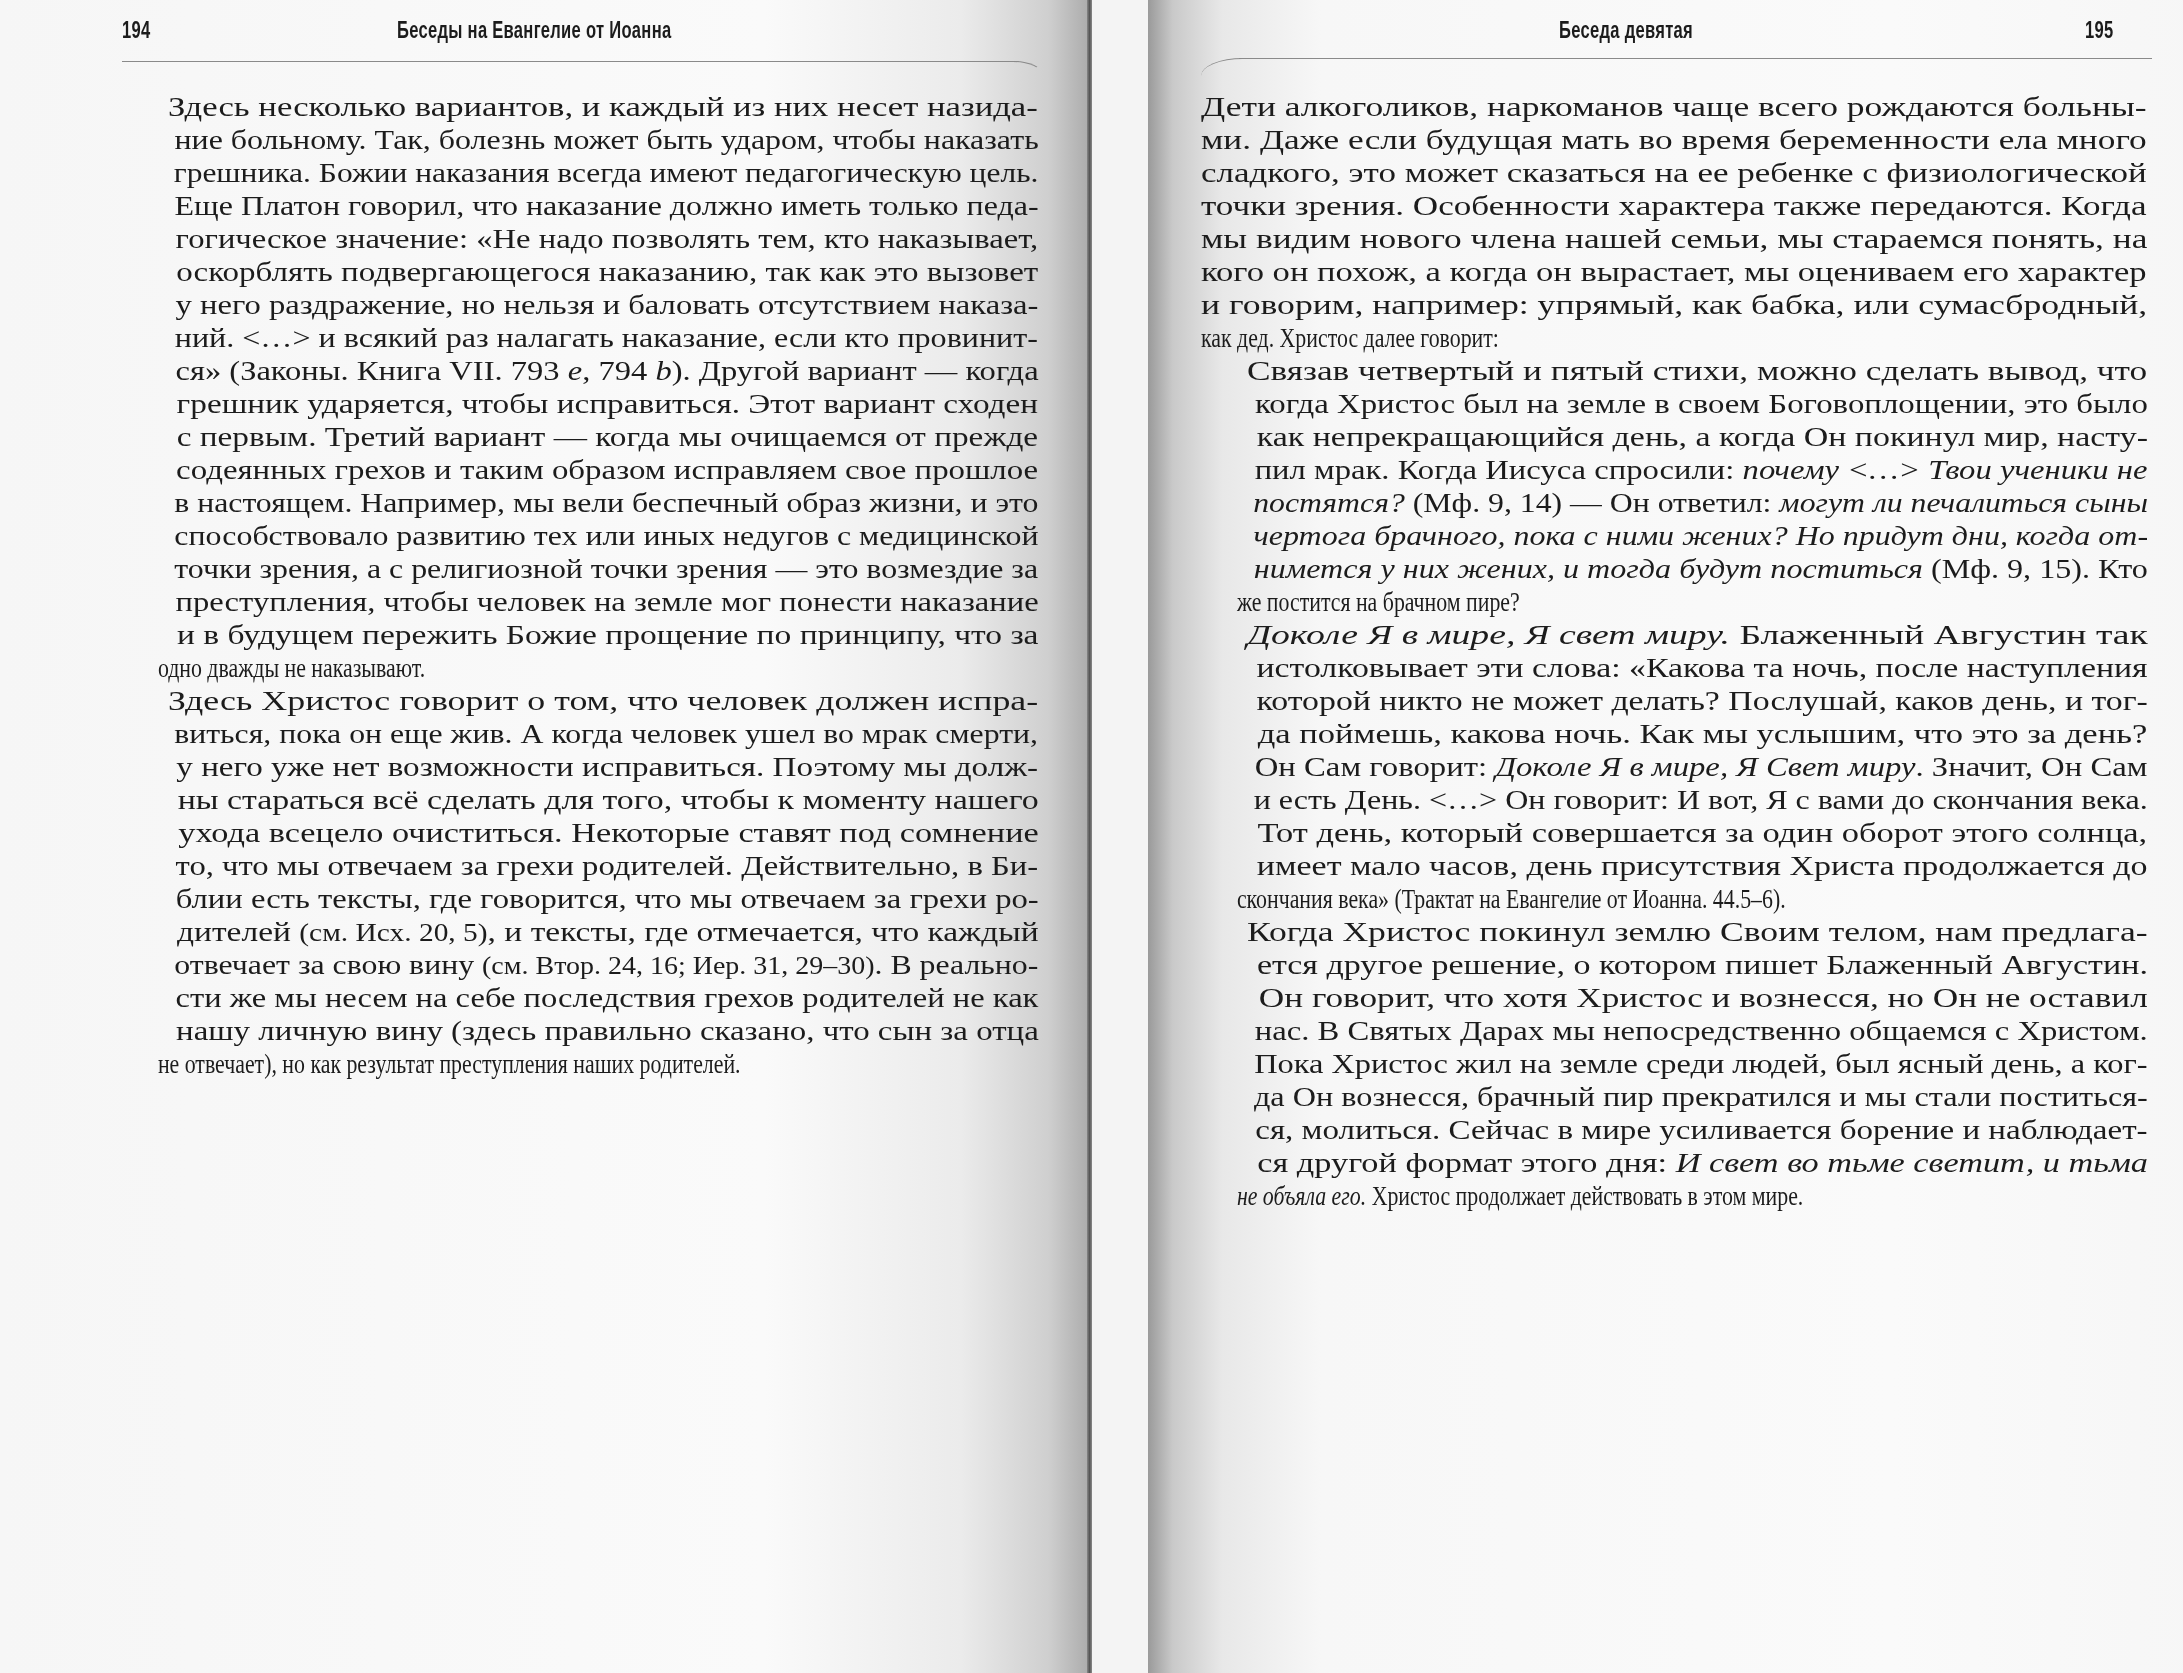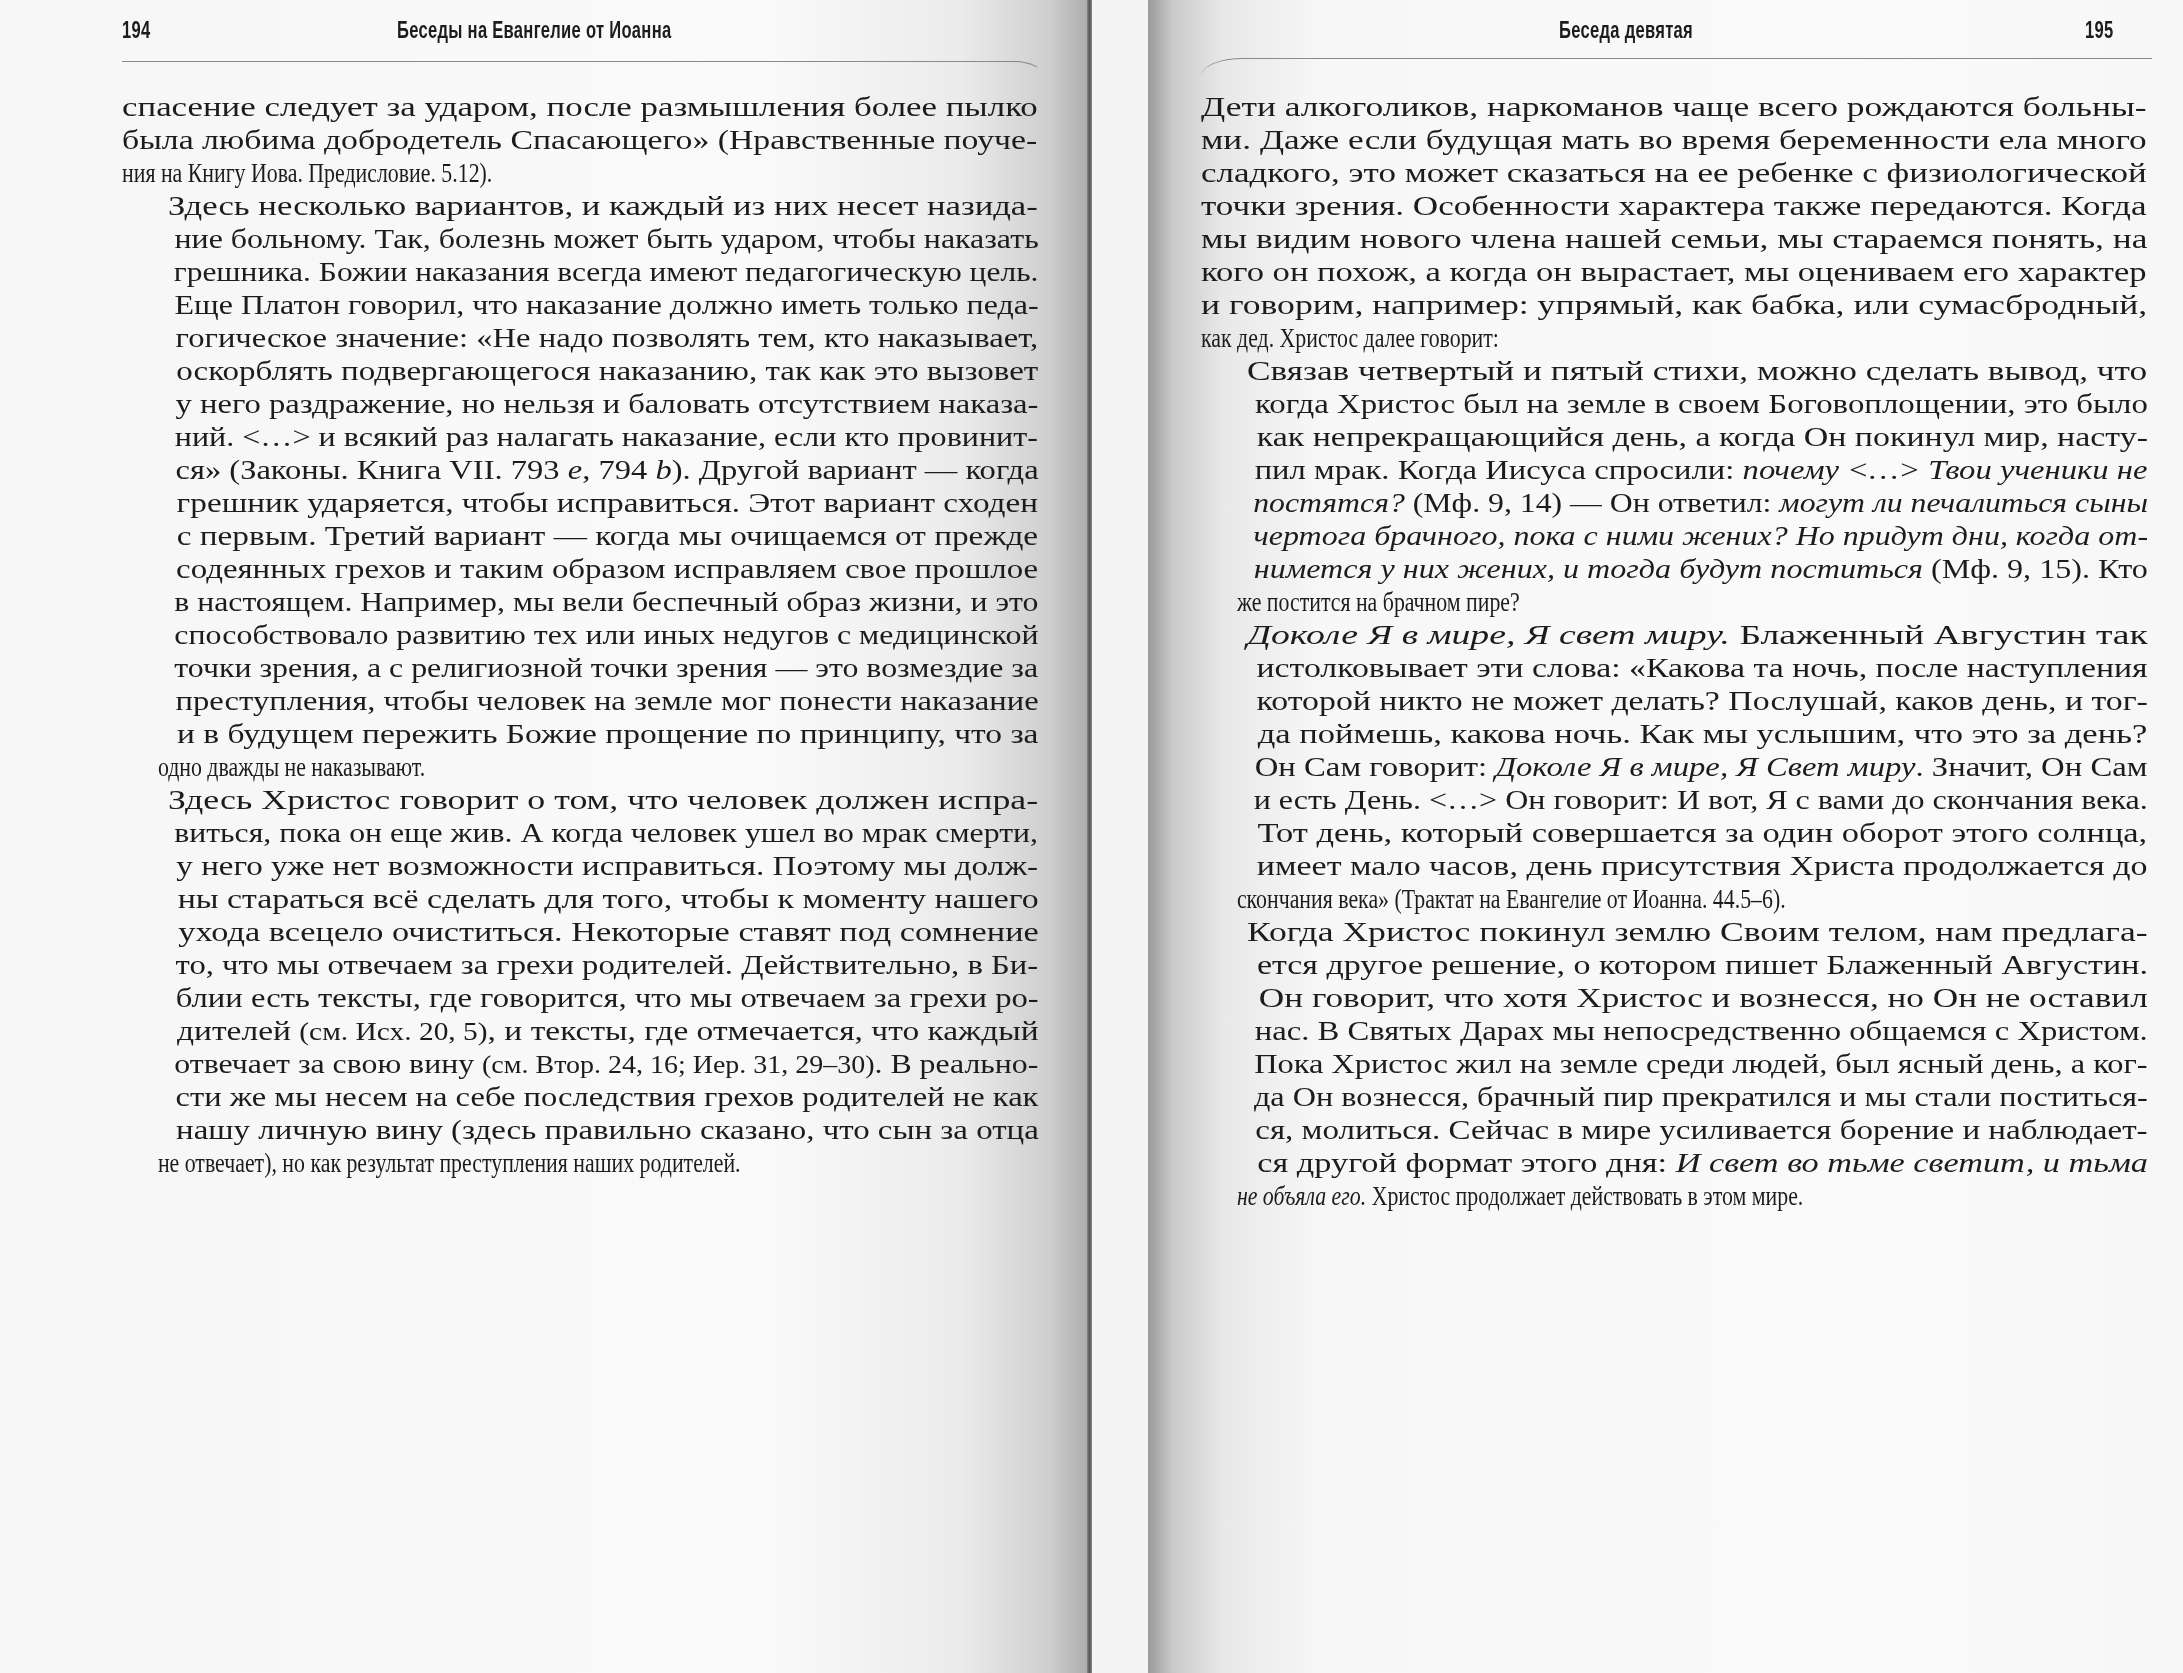--- a/index.html
+++ b/index.html
@@ -78,25 +78,20 @@
 <body>
 
 <div class="spread">
 
   <div class="page left">
     <div class="running-head folio">194</div>
     <div class="running-head head-title">Беседы на Евангелие от Иоанна</div>
     <div class="rule"></div>
     <div class="rule-curve"></div>
     <div class="body">
-        <p class="cont">
-          <span class="ln" style="display: block; white-space: nowrap; text-align-last: auto; padding-left: 0px; transform-origin: left top; transform: translateX(0px) scaleX(1.2449); width: 739px;"><span>спасение следует за ударом, после размышления более пылко</span></span>
-          <span class="ln" style="display: block; white-space: nowrap; text-align-last: auto; padding-left: 0px; transform-origin: left top; transform: translateX(0px) scaleX(1.2052); width: 763px;"><span>была любима добродетель Спасающего» (Нравственные поуче-</span></span>
-          <span class="ln last" style="display: block; white-space: nowrap; text-align-last: auto; padding-left: 0px; transform-origin: left top; transform: translateX(0px) scaleX(0.78); width: 477px;"><span>ния на Книгу Иова. Предисловие. 5.12).</span></span>
-        </p>
         <p class="indent">
           <span class="ln" style="display: block; white-space: nowrap; text-align-last: auto; padding-left: 0px; transform-origin: left top; transform: translateX(46px) scaleX(1.2392); width: 706px;"><span>Здесь несколько вариантов, и каждый из них несет назида-</span></span>
           <span class="ln" style="display: block; white-space: nowrap; text-align-last: auto; padding-left: 0px; transform-origin: left top; transform: translateX(0px) scaleX(1.1404); width: 807px;"><span>ние больному. Так, болезнь может быть ударом, чтобы наказать</span></span>
           <span class="ln" style="display: block; white-space: nowrap; text-align-last: auto; padding-left: 0px; transform-origin: left top; transform: translateX(0px) scaleX(1.1245); width: 818px;"><span>грешника. Божии наказания всегда имеют педагогическую цель.</span></span>
           <span class="ln" style="display: block; white-space: nowrap; text-align-last: auto; padding-left: 0px; transform-origin: left top; transform: translateX(0px) scaleX(1.1426); width: 805px;"><span>Еще Платон говорил, что наказание должно иметь только педа-</span></span>
           <span class="ln" style="display: block; white-space: nowrap; text-align-last: auto; padding-left: 0px; transform-origin: left top; transform: translateX(0px) scaleX(1.1657); width: 789px;"><span>гогическое значение: «Не надо позволять тем, кто наказывает,</span></span>
           <span class="ln" style="display: block; white-space: nowrap; text-align-last: auto; padding-left: 0px; transform-origin: left top; transform: translateX(0px) scaleX(1.1793); width: 780px;"><span>оскорблять подвергающегося наказанию, так как это вызовет</span></span>
           <span class="ln" style="display: block; white-space: nowrap; text-align-last: auto; padding-left: 0px; transform-origin: left top; transform: translateX(0px) scaleX(1.1646); width: 790px;"><span>у него раздражение, но нельзя и баловать отсутствием наказа-</span></span>
           <span class="ln" style="display: block; white-space: nowrap; text-align-last: auto; padding-left: 0px; transform-origin: left top; transform: translateX(0px) scaleX(1.1458); width: 803px;"><span>ний. &lt;…&gt; и всякий раз налагать наказание, если кто провинит-</span></span>
           <span class="ln" style="display: block; white-space: nowrap; text-align-last: auto; padding-left: 0px; transform-origin: left top; transform: translateX(0px) scaleX(1.1623); width: 792px;"><span>ся» (Законы. Книга VII. 793 </span><span class="i">e</span><span>, 794 </span><span class="i">b</span><span>). Другой вариант — когда</span></span>

